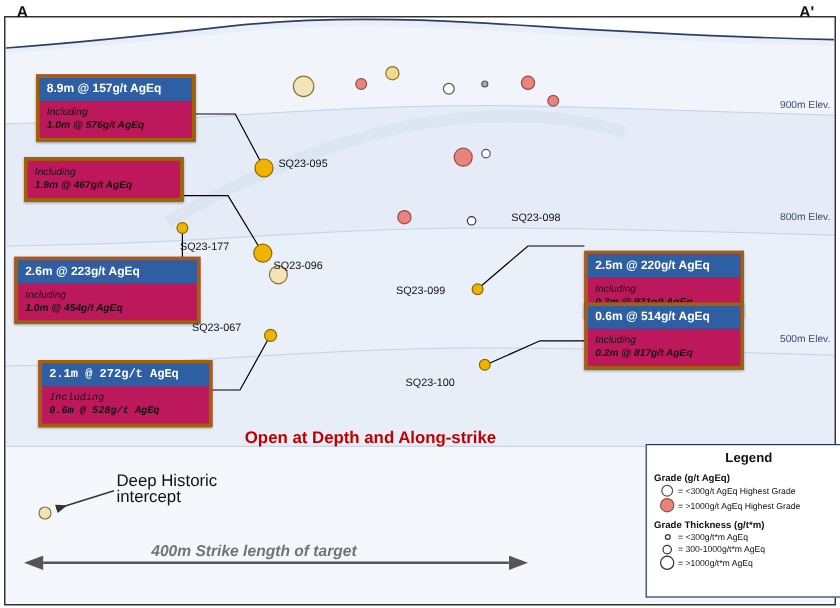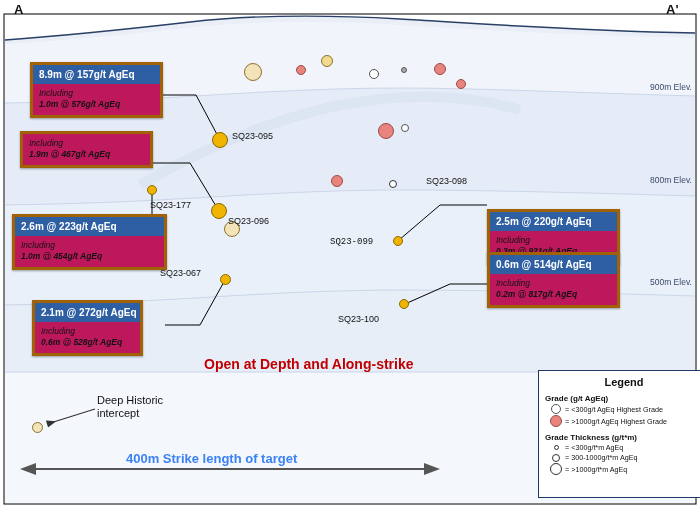--- a/index.html
+++ b/index.html
@@ -54,25 +54,25 @@
 
   .opentext {
     position:absolute;
     color:#c00000;
     font-weight:bold;
     font-size:14px;
     white-space:nowrap;
   }
 
   .annot {
-    position:absolute; font-size:11px; color:#111; line-height:13px;
+    position:absolute; font-size:14px; color:#111; line-height:13px;
   }
 
   .striketext {
-    position:absolute; font-size:13px; font-weight:bold; color:#3b82f6;
+    position:absolute; font-size:13px; font-weight:bold; color:#737373;font-style:italic;
   }
 
   .legend {
     position:absolute;
     left:538px; top:370px;
     width:172px; height:128px;
     background:#ffffff;
     border:1px solid #1f3864;
     box-sizing:border-box;
   }
@@ -191,21 +191,21 @@
   </div>
 
   <div class="callout" style="left:12px;  top:214px; width:155px;">
     <div class="head">2.6m @ 223g/t AgEq</div>
     <div class="body">
       <div>Including</div>
       <div class="ln2">1.0m @ 454g/t AgEq</div>
     </div>
   </div>
 
-  <div class="callout" style="left:32px;  top:300px; width:111px;">
+  <div class="callout" style="left:32px;  top:300px; width:145px;font-family:Liberation Mono, monospace;">
     <div class="head">2.1m @ 272g/t AgEq</div>
     <div class="body">
       <div>Including</div>
       <div class="ln2">0.6m @ 528g/t AgEq</div>
     </div>
   </div>
 
   <div class="callout" style="left:487px; top:174px; width:133px;margin-top:35px;">
     <div class="head">2.5m @ 220g/t AgEq</div>
     <div class="body">
@@ -219,21 +219,21 @@
     <div class="body">
       <div>Including</div>
       <div class="ln2">0.2m @ 817g/t AgEq</div>
     </div>
   </div>
 
   <div class="holelabel" style="left:232px; top:131px;">SQ23-095</div>
   <div class="holelabel" style="left:150px; top:200px;">SQ23-177</div>
   <div class="holelabel" style="left:228px; top:216px;">SQ23-096</div>
   <div class="holelabel" style="left:426px; top:176px;">SQ23-098</div>
-  <div class="holelabel" style="left:330px; top:237px;font-family:Liberation Mono, monospace;">SQ23-099</div>
+  <div class="holelabel" style="left:330px; top:237px;">SQ23-099</div>
   <div class="holelabel" style="left:160px; top:268px;">SQ23-067</div>
   <div class="holelabel" style="left:338px; top:314px;">SQ23-100</div>
 
   <div class="opentext" style="left:204px; top:356px;">Open at Depth and Along-strike</div>
 
   <div class="annot" style="left:97px; top:394px;">
     <div>Deep Historic</div>
     <div>intercept</div>
   </div>
 

